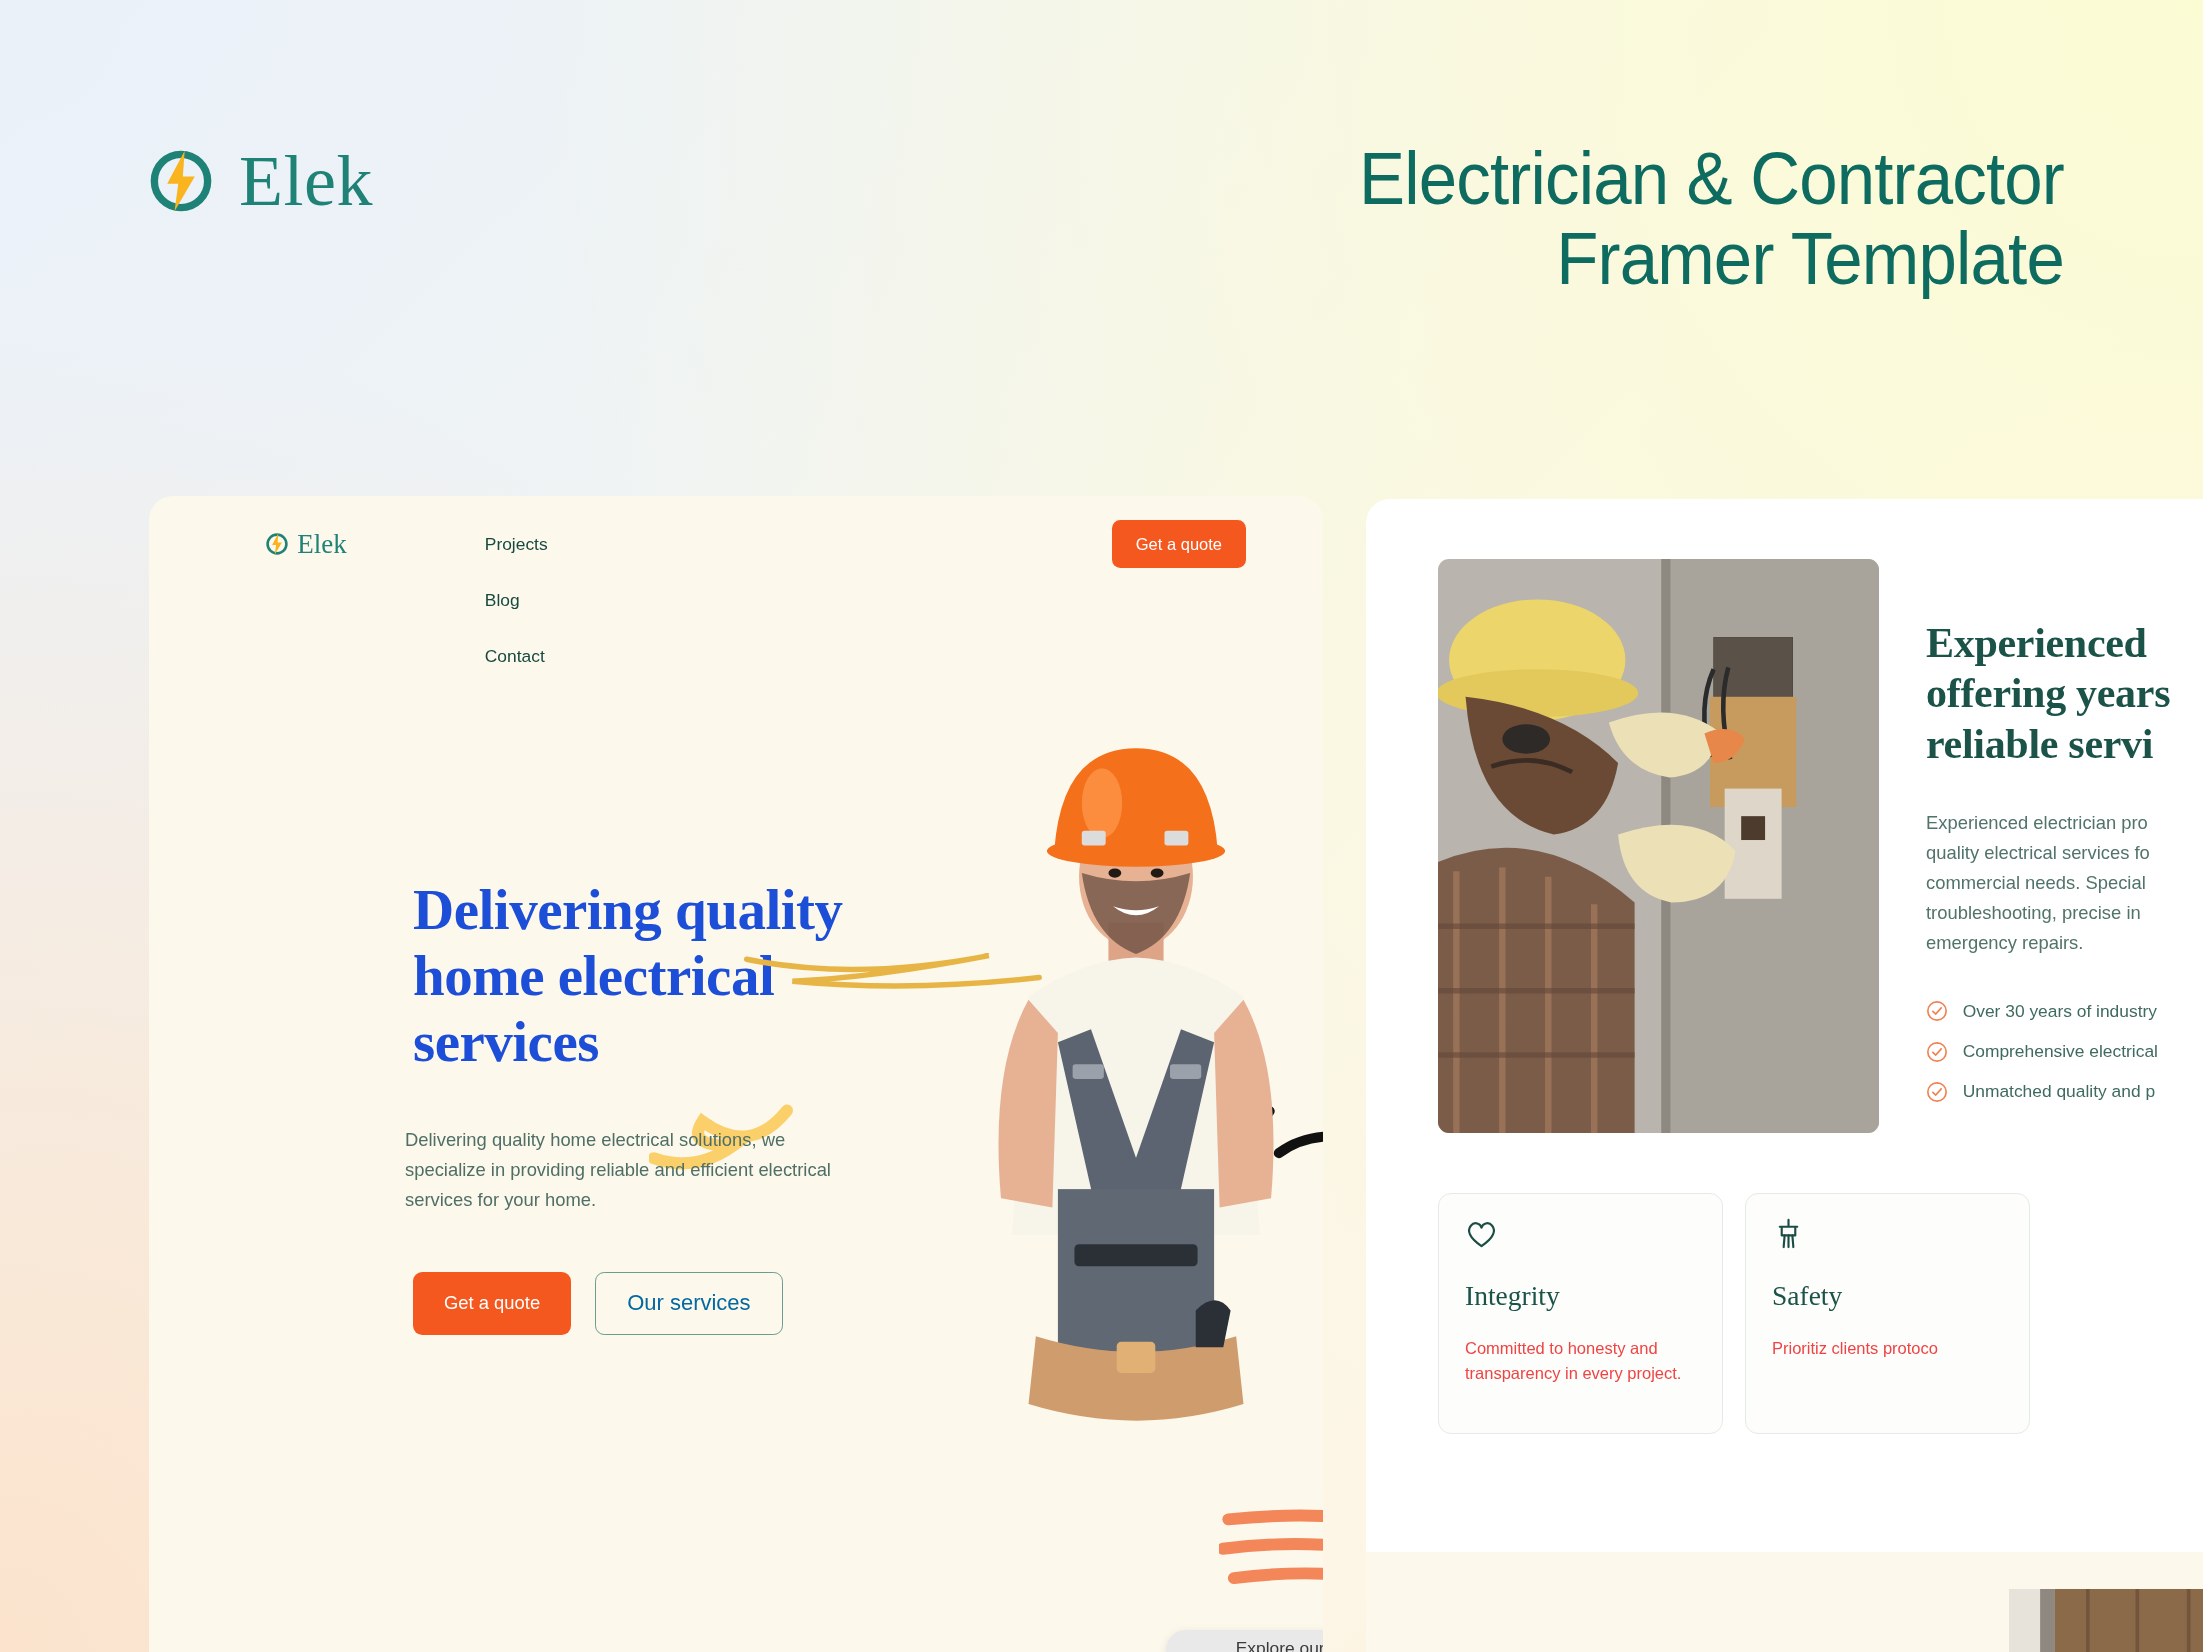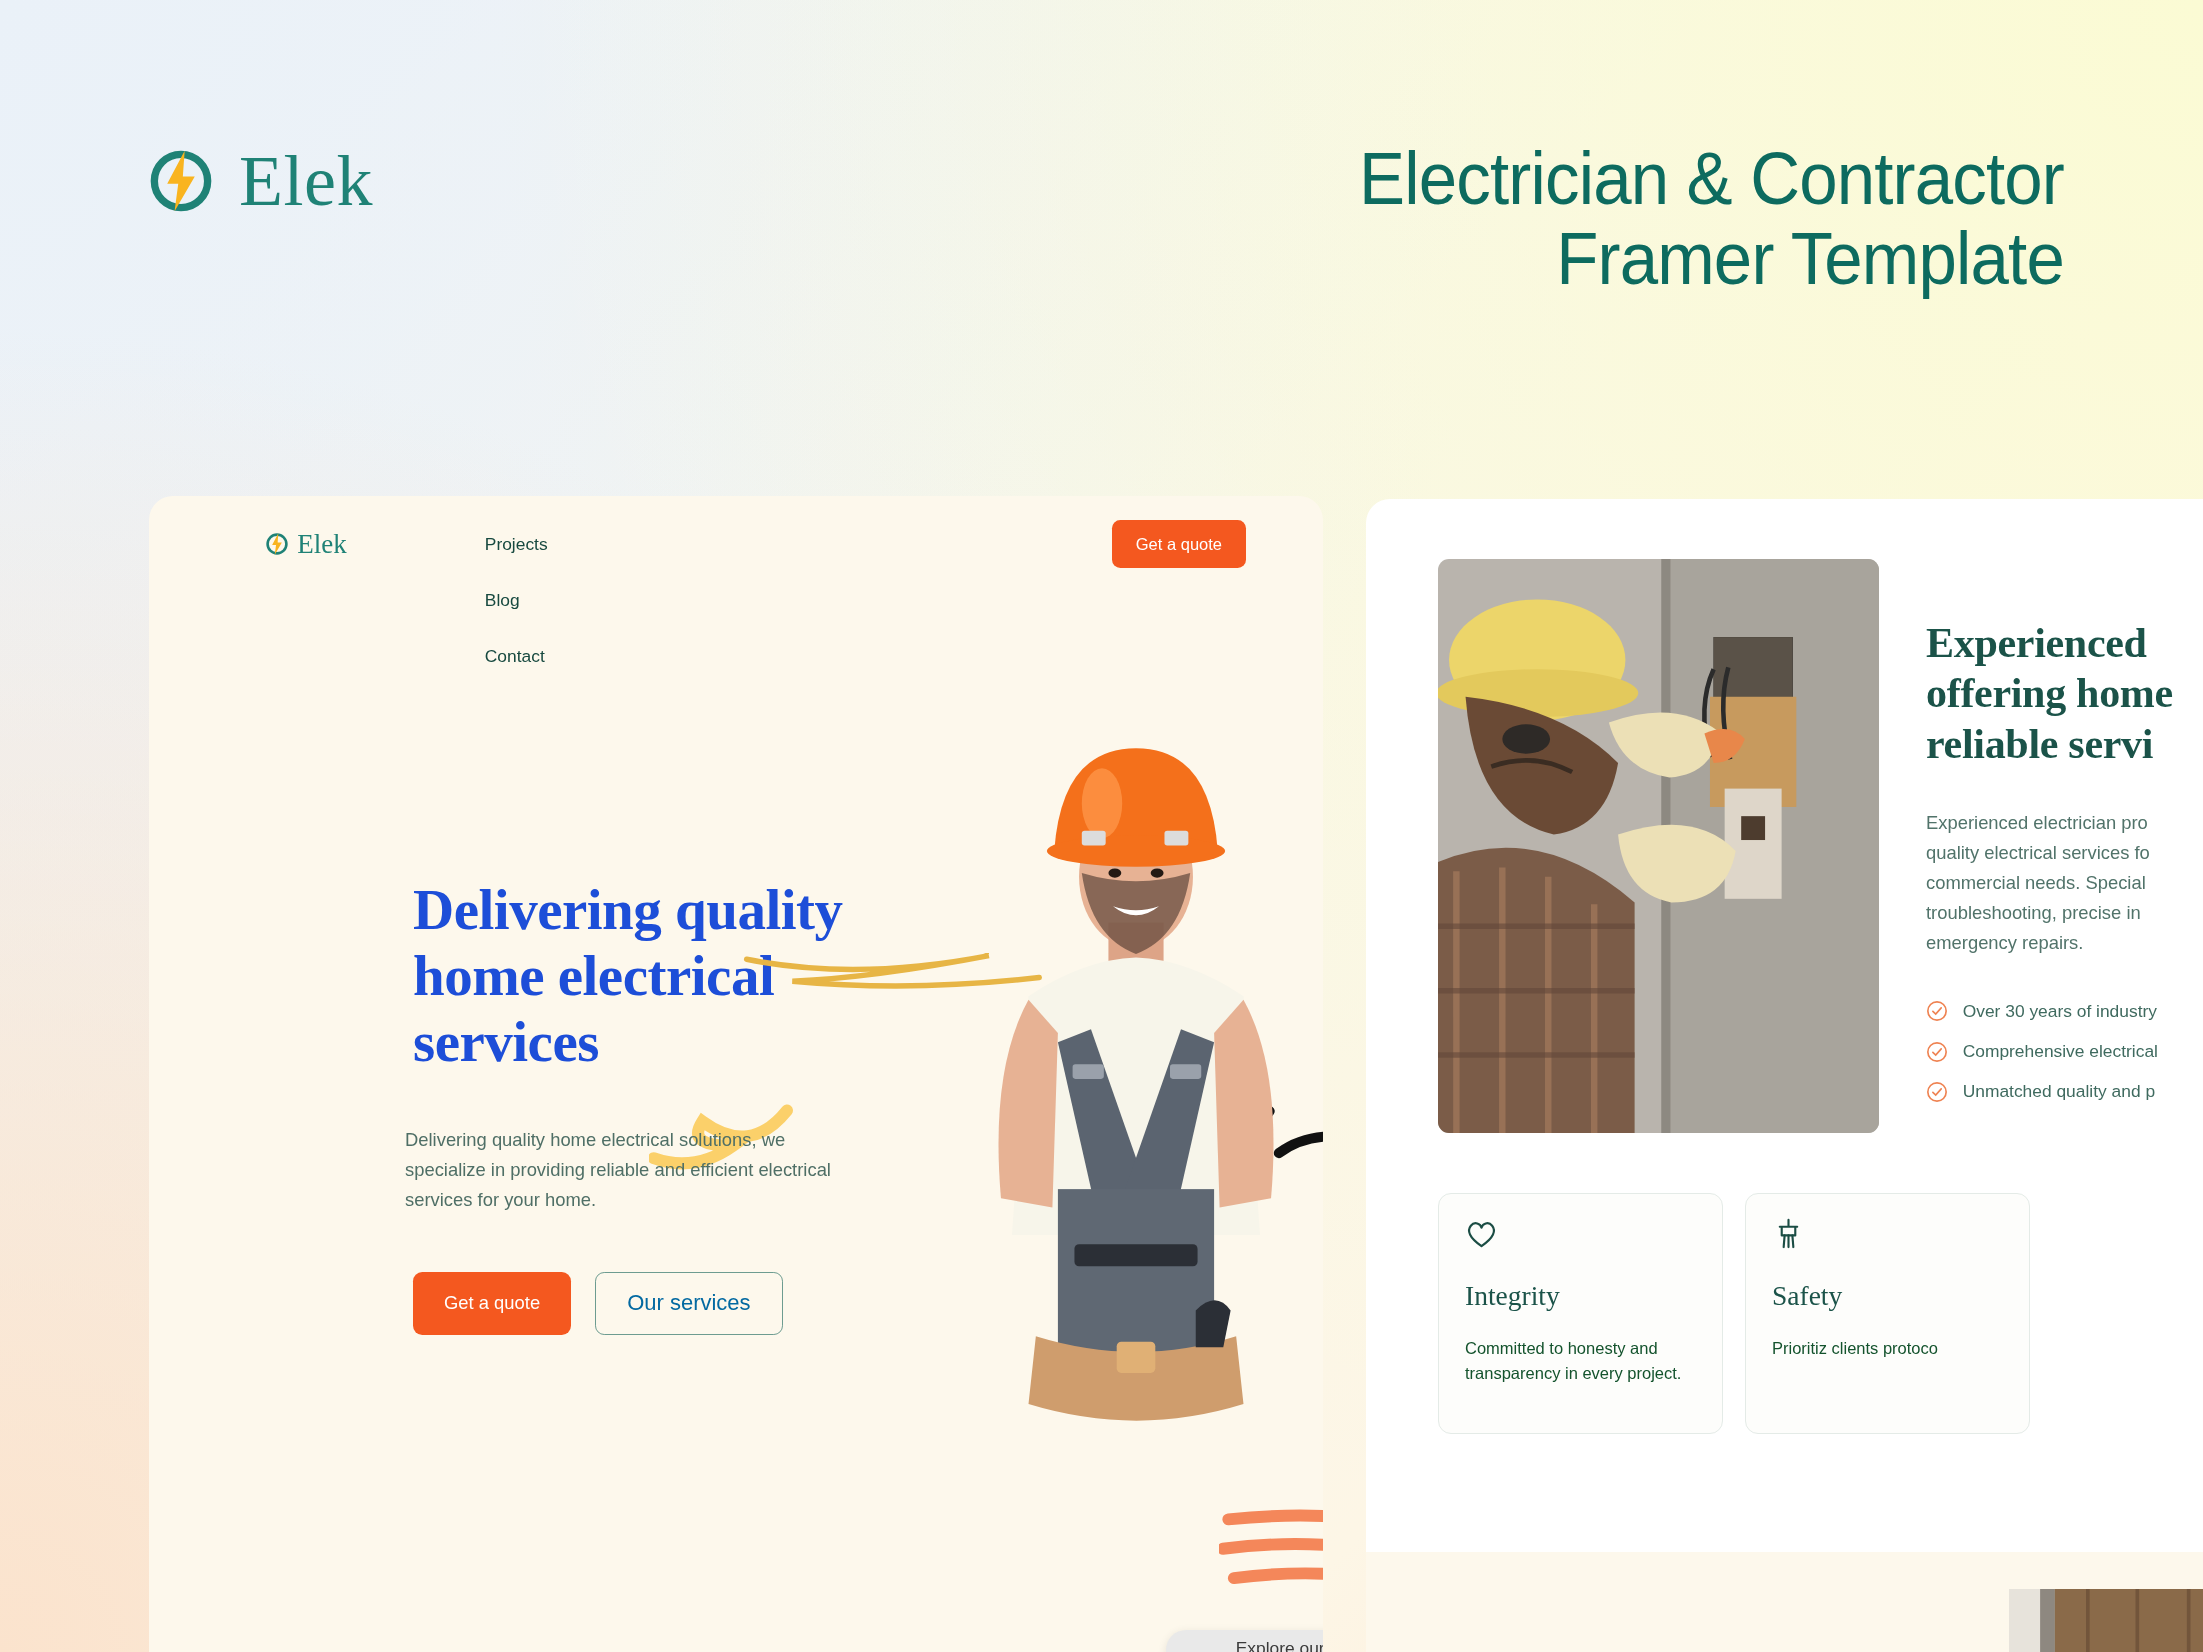--- a/index.html
+++ b/index.html
@@ -93,21 +93,21 @@
   .check { width: 22px; height: 22px; flex: none; }
 
   
   .vcards { position: absolute; left: 72px; top: 694px; display: flex; gap: 22px; }
   .vcard {
     width: 285px; height: 241px; background: #fdfdfb; border: 0.9px solid #e4ebe7;
     border-radius: 13px; padding: 24px 26px; flex: none;
   }
   .vcard .vicon { height: 40px; color: #1b4d44; }
   .vcard .vtitle { margin-top: 22px; font-family: "Liberation Serif", serif; font-size: 27.5px; color: #1b5349; }
-  .vcard .vdesc { margin-top: 24px; font-size: 16.5px; line-height: 1.5; color: #14532d; }
+  .vcard .vdesc { margin-top: 24px; font-size: 16.5px; line-height: 1.5; color: #ef4444; }
 
   .rc-cream { position: absolute; left: 0; top: 1053px; width: 918px; height: 101px; background: #fdf8ec; }
   .rc-cream-img { position: absolute; left: 643px; top: 37px; width: 275px; height: 64px; overflow: hidden; }
 </style>
 </head>
 <body>
 
 <div class="page-head">
 
   <div class="brand">
@@ -275,21 +275,21 @@
 
       <path d="M186 178 q72 -26 120 10 q-6 46 -54 50 q-52 -8 -66 -60Z" fill="#ece0b6"></path>
       <path d="M196 300 q84 -28 128 18 q-10 56 -70 56 q-52 -10 -58 -74Z" fill="#ece0b6"></path>
       <path d="M290 190 q28 -12 44 6 q-10 26 -34 26Z" fill="#e8874a"></path>
     </svg>
   </span>
 
   <div class="rc-text">
     <h2 class="rc-title">
       <span>Experienced</span><br>
-      <span>offering home</span><br>
+      <span>offering years</span><br>
       <span>reliable servi</span>
     </h2>
     <p class="rc-para">
       <span>Experienced electrician pro</span><br>
       <span>quality electrical services fo</span><br>
       <span>commercial needs. Special</span><br>
       <span>troubleshooting, precise in</span><br>
       <span>emergency repairs.</span>
     </p>
     <ul class="rc-list">

